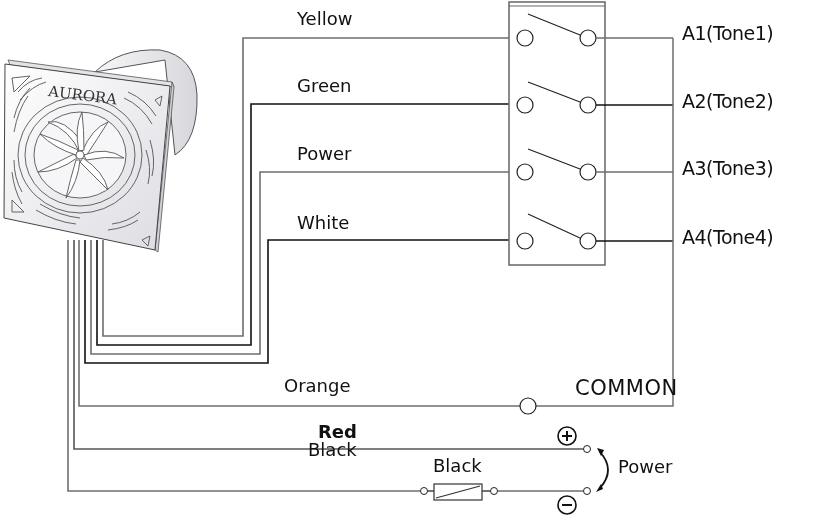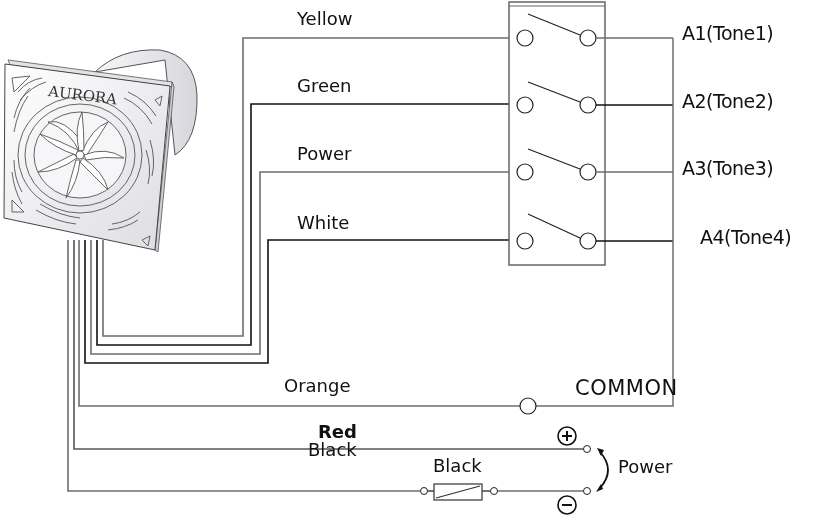--- a/index.html
+++ b/index.html
@@ -155,17 +155,17 @@
 <div class="lbl wire-lbl" style="left:297px;top:77px;">Green</div>
 <div class="lbl wire-lbl" style="left:297px;top:145px;">Power</div>
 <div class="lbl wire-lbl" style="left:297px;top:214px;">White</div>
 <div class="lbl wire-lbl" style="left:284px;top:377px;">Orange</div>
 <div class="lbl wire-lbl" style="left:318px;top:423px;font-weight:bold;">Red</div>
 <div class="lbl wire-lbl" style="left:308px;top:441px;">Black</div>
 
 <div class="lbl tone-lbl" style="left:682px;top:24px;">A1(Tone1)</div>
 <div class="lbl tone-lbl" style="left:682px;top:92px;">A2(Tone2)</div>
 <div class="lbl tone-lbl" style="left:682px;top:159px;">A3(Tone3)</div>
-<div class="lbl tone-lbl" style="left:682px;top:228px;margin-left:18px;">A4(Tone4)</div>
+<div class="lbl tone-lbl" style="left:682px;top:228px;">A4(Tone4)</div>
 
 <div class="lbl common-lbl" style="left:554px;top:378px;">COMMON</div>
 <div class="lbl wire-lbl" style="left:433px;top:457px;">Black</div>
 <div class="lbl wire-lbl" style="left:618px;top:458px;">Power</div>
 
 </body></html>

